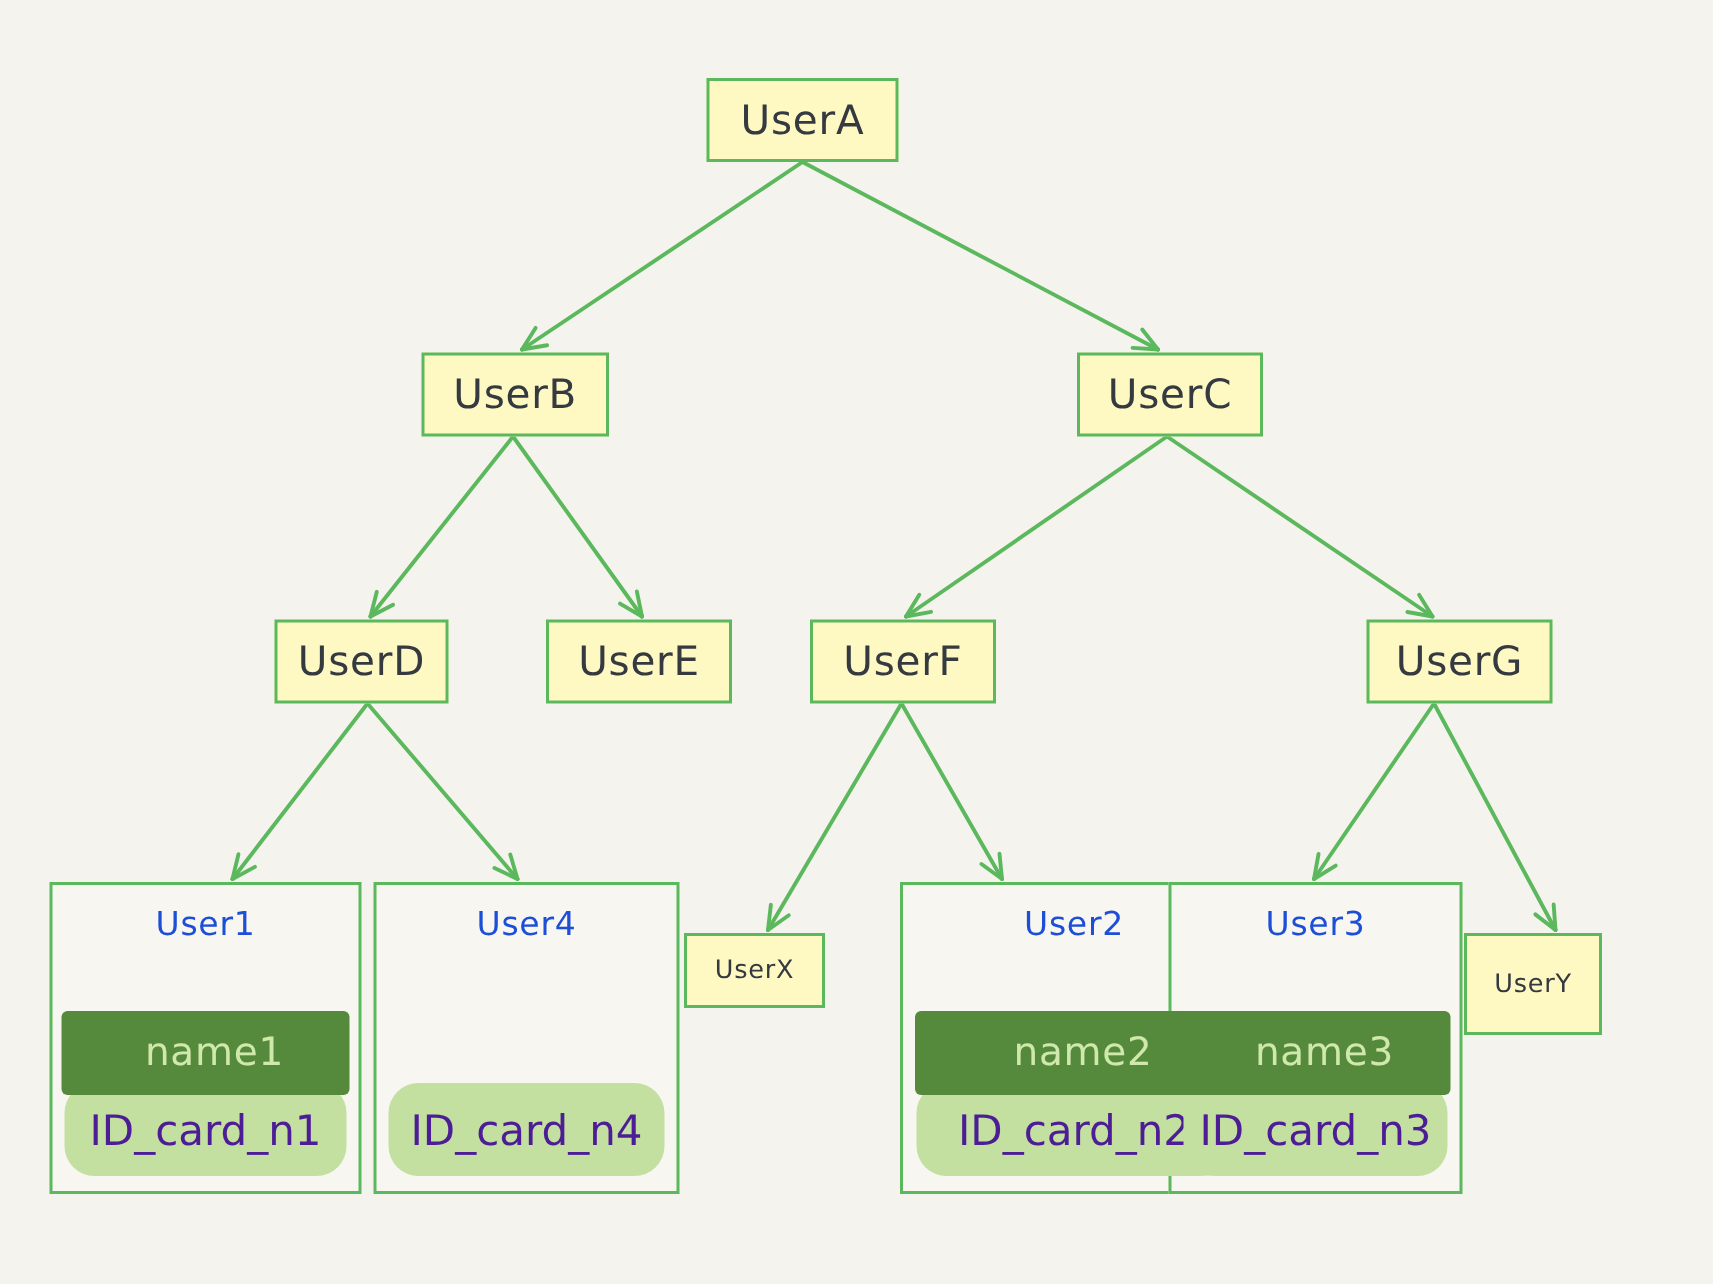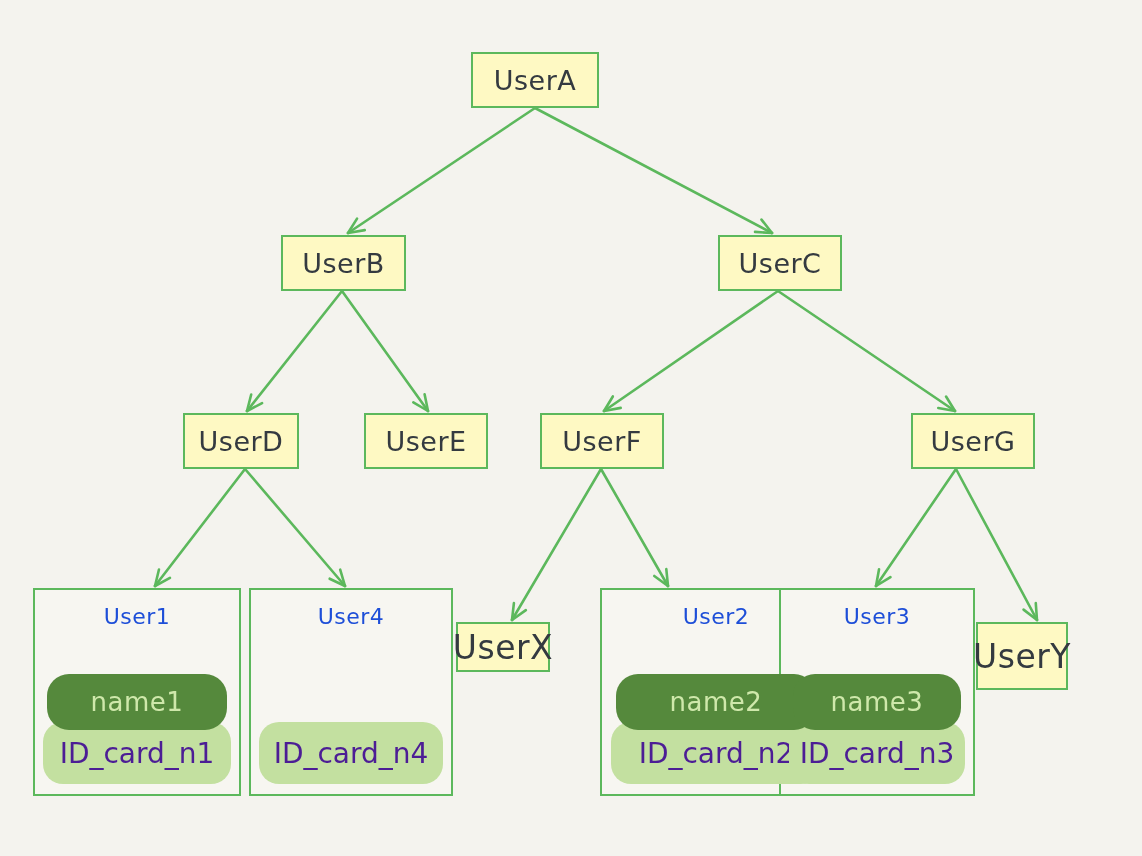--- a/index.html
+++ b/index.html
@@ -34,21 +34,21 @@
     color: #343a40;
     display: flex;
     align-items: center;
     justify-content: center;
     font-family: "DejaVu Sans", sans-serif;
     font-size: 27px;
     letter-spacing: 0.5px;
     white-space: nowrap;
   }
   .node.small {
-    font-size: 33px;
+    font-size: 17px;
   }
   .card {
     position: absolute;
     box-sizing: border-box;
     border: 2.5px solid #5cb85c;
     background: #f7f6f1;
     display: flex;
     flex-direction: column;
     align-items: center;
   }
@@ -68,30 +68,31 @@
     flex-direction: column;
     justify-content: flex-end;
     align-items: center;
     padding-bottom: 10px;
   }
   .pill-name {
     position: relative;
     z-index: 2;
     width: 88%;
     height: 56px;
-    border-radius: 22px;
+    border-radius: 4px;
     background: #55893c;
     color: #cfe8ab;
     display: flex;
     align-items: center;
     justify-content: center;
     font-size: 26px;
     font-family: "DejaVu Sans", sans-serif;
     letter-spacing: 0.5px;
     white-space: nowrap;
+    padding-left: 12px;
   }
   .pill-id {
     position: relative;
     z-index: 1;
     margin-top: -8px;
     width: 92%;
     height: 62px;
     border-radius: 20px;
     background: #c3e0a0;
     color: #4c1d95;

